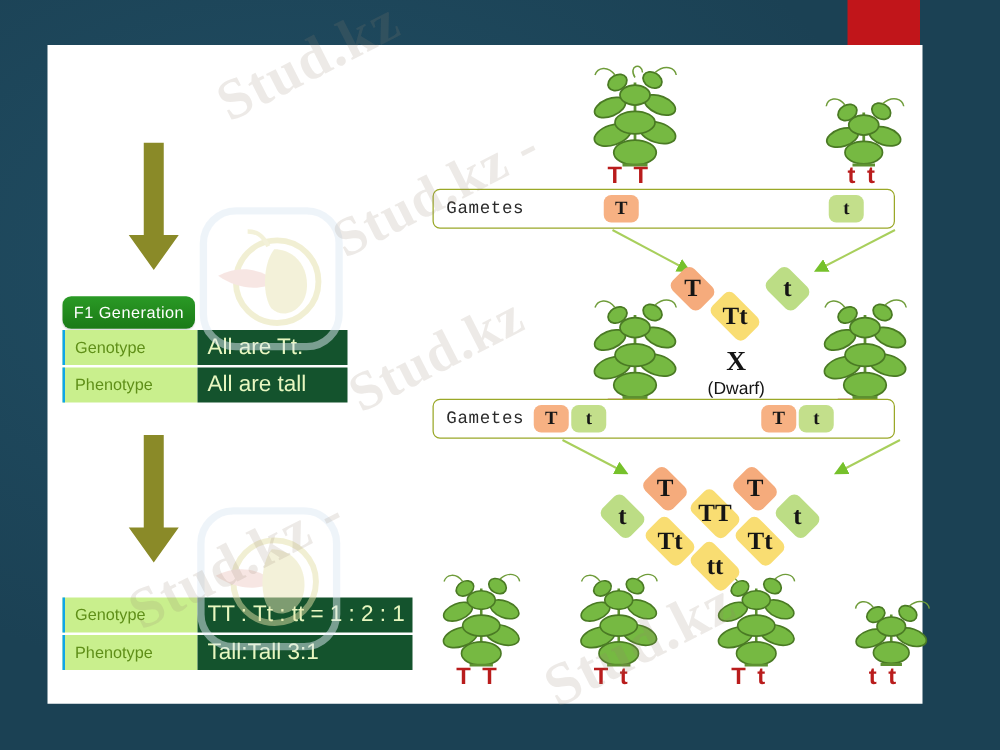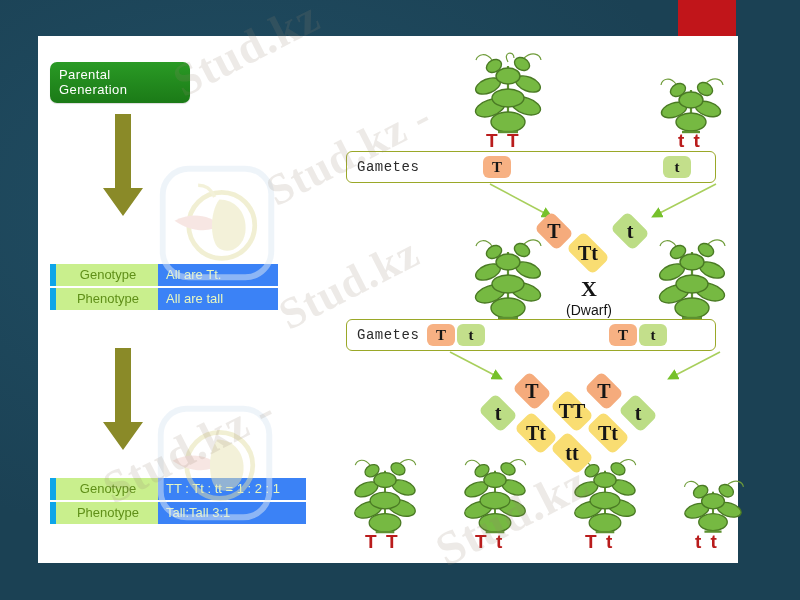--- a/index.html
+++ b/index.html
@@ -85,30 +85,30 @@
     background: #c9ef8d;
     color: #5f8f18;
     font-size: 13px;
     padding: 3px 6px 4px 8px;
     width: 108px;
     box-sizing: border-box;
     vertical-align: middle;
     white-space: nowrap;
   }
   .info-table .cell-val {
-    background: #3b82f6;
+    background: #14532d;
     color: #e8f7c0;
-    font-size: 13px;
+    font-size: 18px;
     padding: 3px 6px 4px 8px;
     width: 120px;
     box-sizing: border-box;
     vertical-align: middle;
     white-space: nowrap;
   }
-  .info-table tr td.cell-key{ border-left: 6px solid #0ea5e9; text-align: center; }
+  .info-table tr td.cell-key{ border-left: 2px solid #0ea5e9; }
 
   .big-arrow {
     position: absolute;
     z-index: 4;
   }
 
   
   .gametes-bar {
     position: absolute;
     border: 1.5px solid #9aa828;
@@ -215,27 +215,26 @@
       <path d="M14 48 C30 40 44 44 54 52 C44 58 28 58 14 48 Z" fill="#f0cfc9"></path>
       <path d="M52 30 C66 30 76 42 74 58 C72 72 58 78 50 70 C44 62 44 40 52 30 Z" fill="#e8e5b4"></path>
     </svg>
 
     <div class="wm-text" style="left:130px; top:-14px; font-size:46px;">Stud.kz</div>
     <div class="wm-text" style="left:222px; top:92px; font-size:44px;">Stud.kz -</div>
     <div class="wm-text" style="left:236px; top:222px; font-size:44px;">Stud.kz</div>
     <div class="wm-text" style="left:58px; top:386px; font-size:46px;">Stud.kz -</div>
     <div class="wm-text" style="left:392px; top:452px; font-size:48px;">Stud.kz</div>
 
-    <div class="gen-tag" style="left:12px; top:26px; width:122px; white-space:pre-line;">Parental
-Generation</div>
 
     <svg class="big-arrow" style="left:62px; top:78px;" width="46" height="104" viewBox="0 0 46 104">
       <polygon points="15,0 31,0 31,74 43,74 23,102 3,74 15,74" fill="#8a8a28"></polygon>
     </svg>
 
+    <div class="gen-tag" style="left:12px; top:201px;">F1 Generation</div>
 
     <table class="info-table" style="left:12px; top:226px;">
       <tbody>
           <tr>
         <td class="cell-key">Genotype</td>
         <td class="cell-val">All are Tt.</td>
       </tr>
       <tr>
         <td class="cell-key">Phenotype</td>
         <td class="cell-val">All are tall</td>

